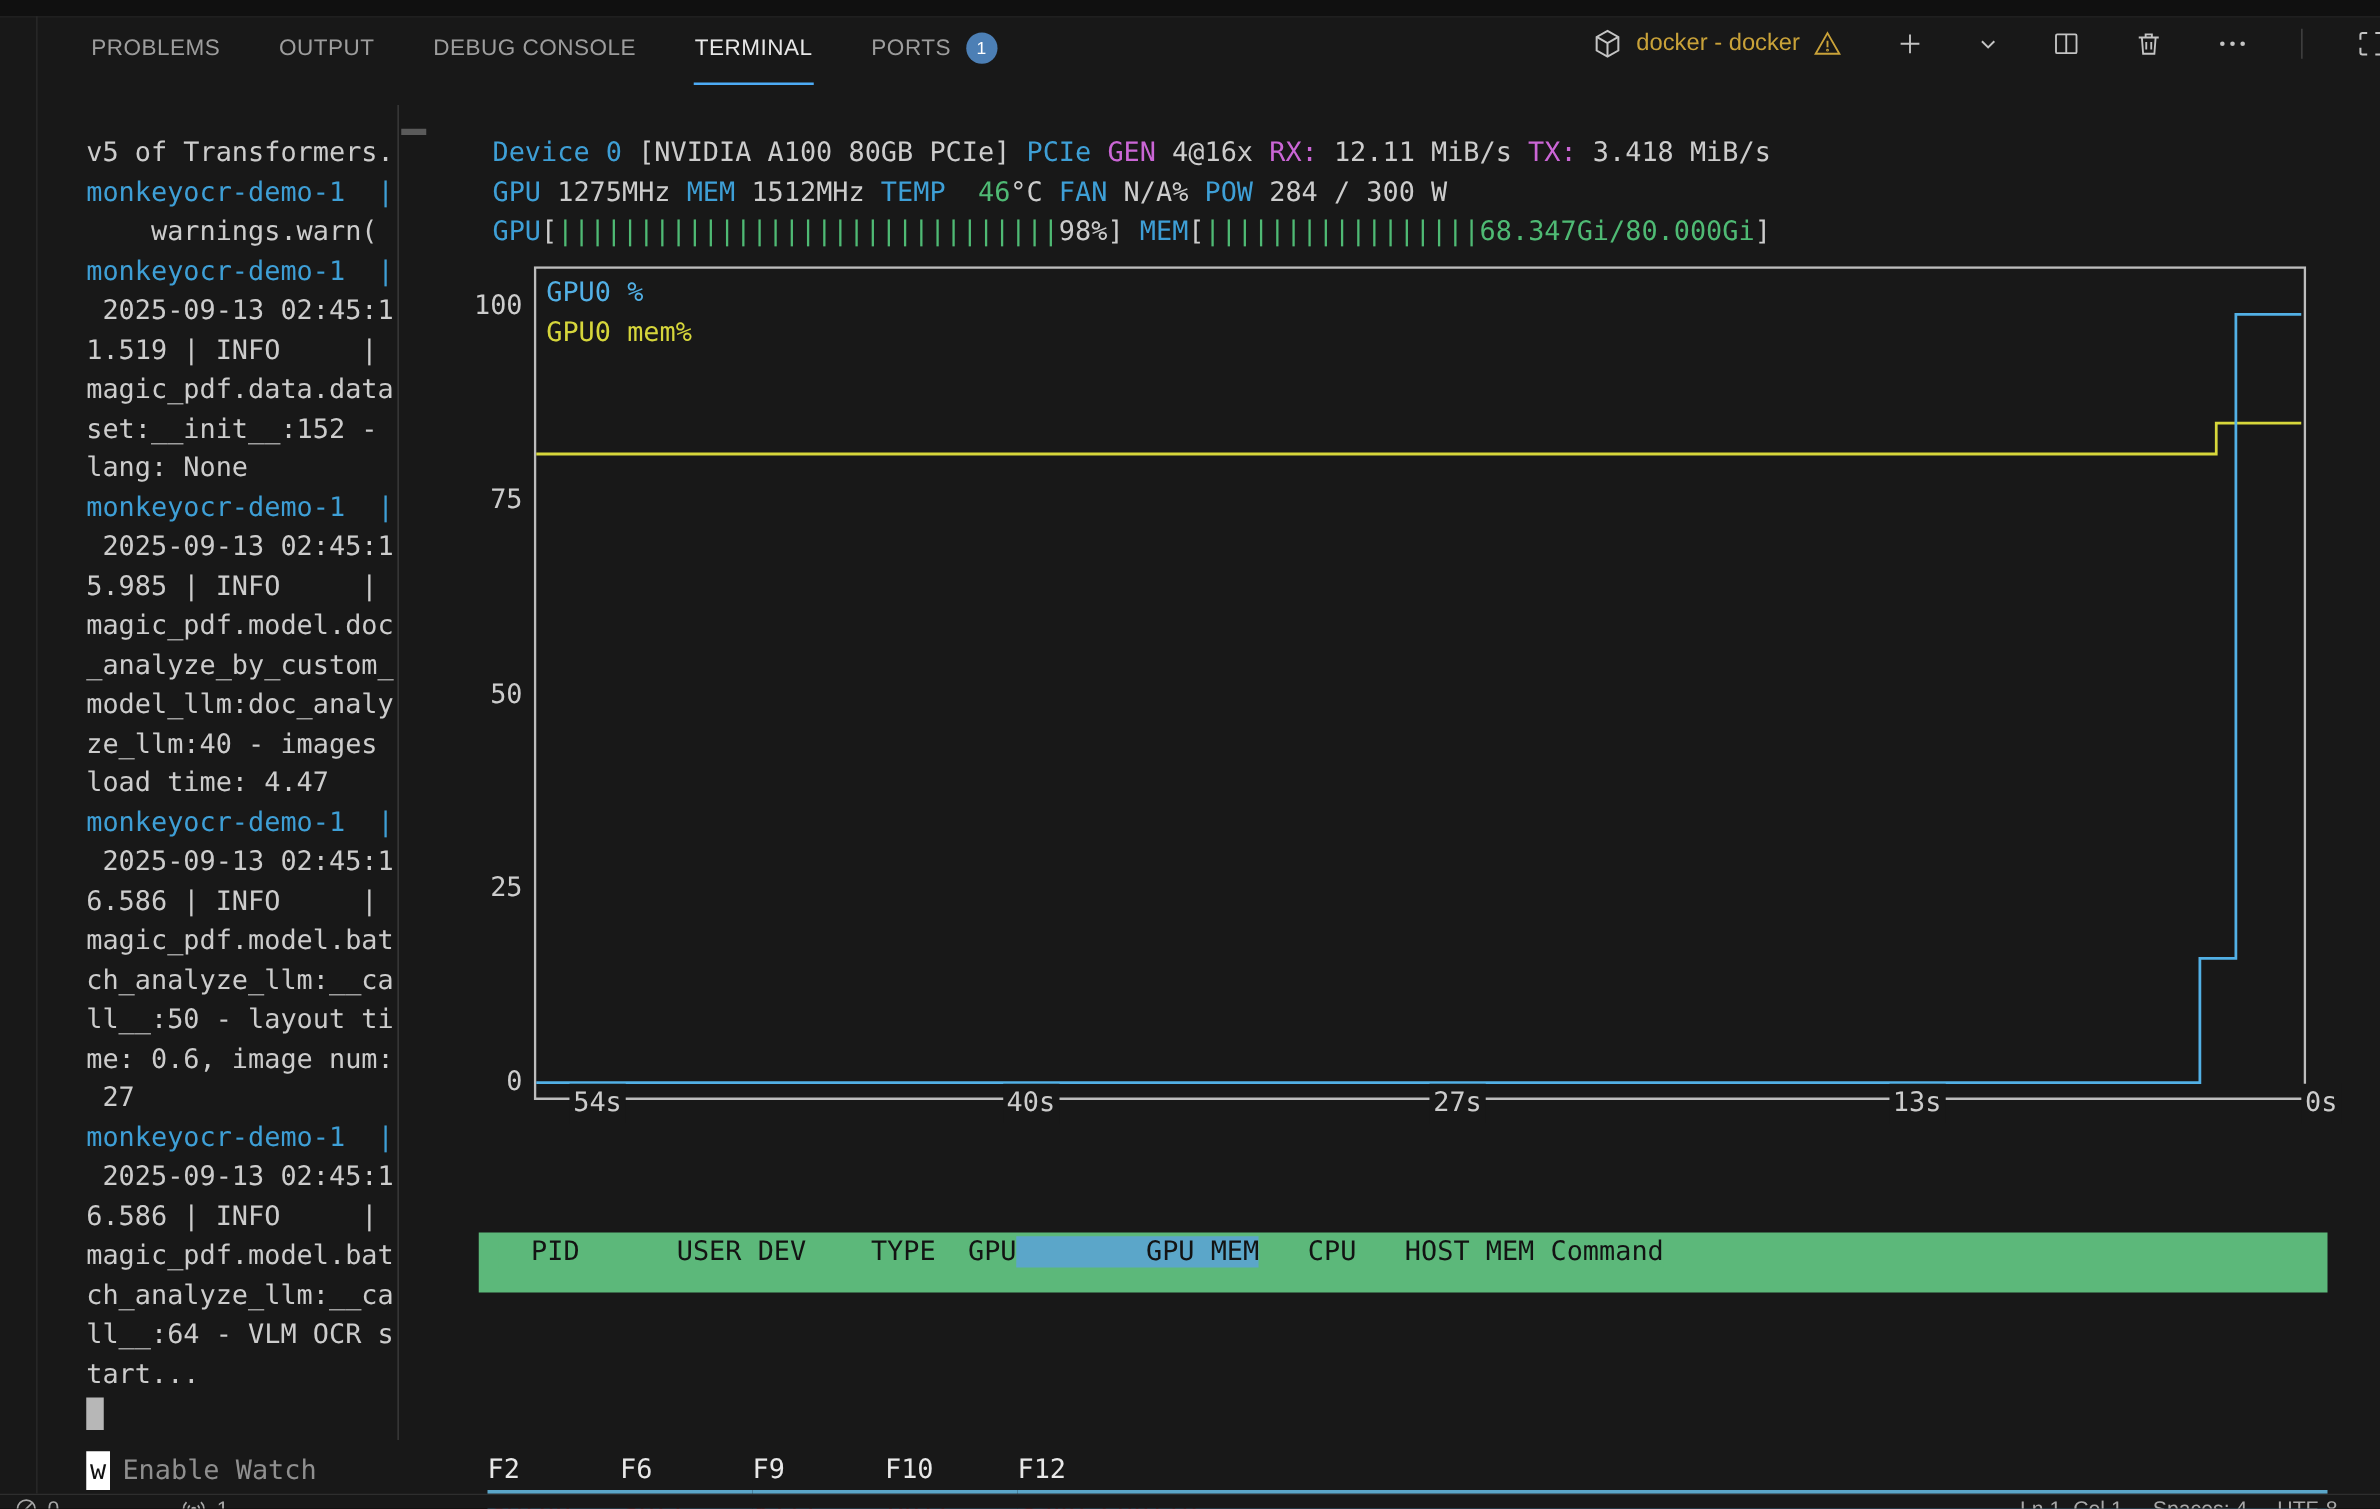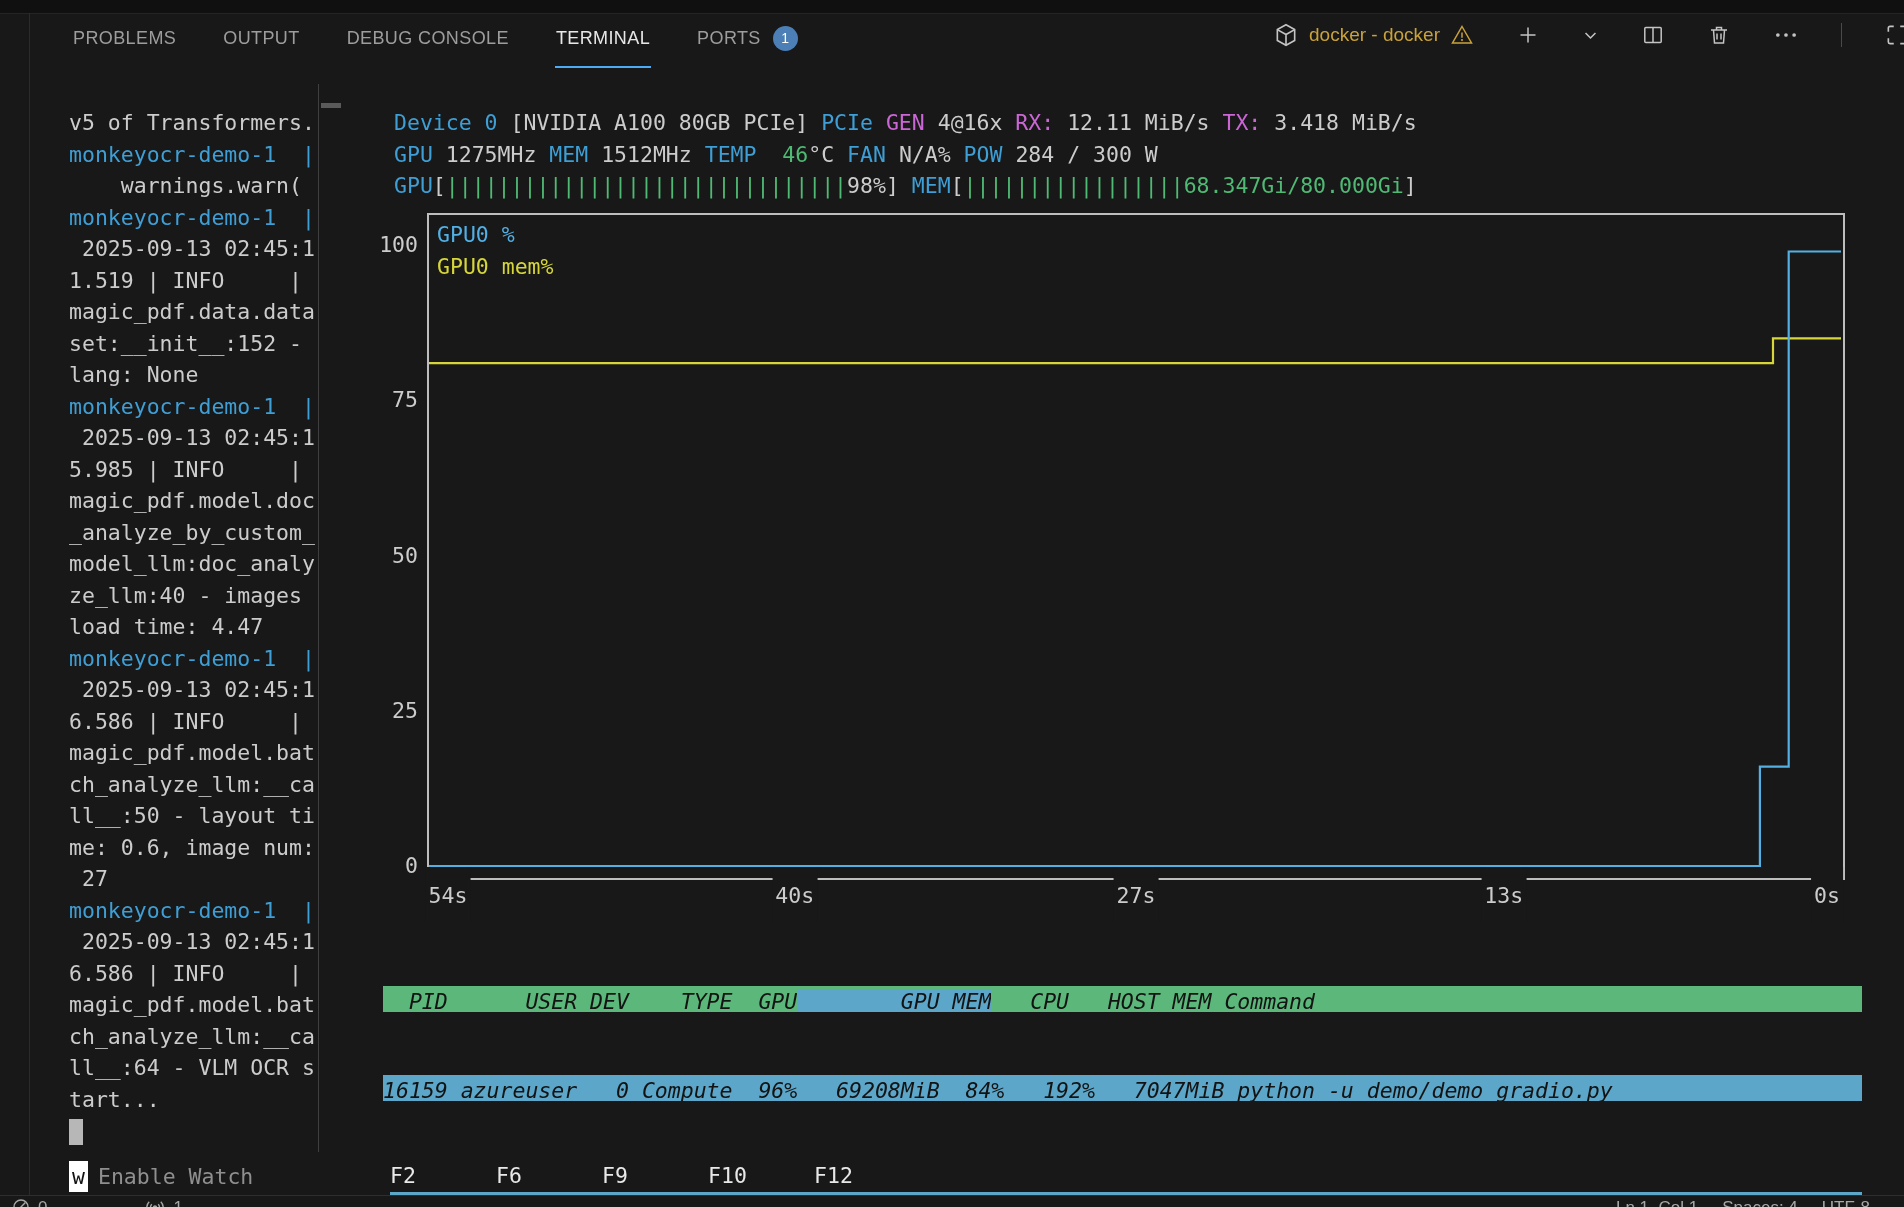--- a/index.html
+++ b/index.html
@@ -42,23 +42,23 @@
   .watch-row{position:absolute;left:69px;top:1160px;height:33px;display:flex;align-items:center;}
   .watch-key{background:#fff;color:#111;padding:0 3px;}
   .watch-label{color:#8f8f8f;margin-left:10px;}
 
   
   .nv-info{position:absolute;left:394px;top:107px;}
   .chart-wrap{position:absolute;left:427px;top:213px;width:1418px;height:766px;border-radius:32px;}
   .chart-wrap svg{position:absolute;left:0;top:0;}
   .legend{position:absolute;left:10px;}
   .ylabel{position:absolute;width:88px;left:330px;text-align:right;color:var(--fg);}
-  .xlabel{position:absolute;top:867px;transform:translateX(-50%);background:var(--panel-bg);padding:13px 3px;color:var(--fg);}
+  .xlabel{position:absolute;top:867px;transform:translateX(-50%);background:var(--panel-bg);padding:0 3px;color:var(--fg);margin-left:30px;}
   .proc-table{position:absolute;left:383px;top:923px;width:1479px;color:#131313;}
-  .proc-header,.proc-row{padding-left:0;height:26px;overflow:hidden;font-style:italic;}
+  .proc-header,.proc-row{padding-left:16px;height:48px;overflow:hidden;}
   .proc-header{background:var(--table-green);}
   .hdr-green{background:var(--table-green);} .hdr-blue{background:var(--table-blue);}
   .proc-row{background:var(--table-blue);}
   .fkeys{position:absolute;left:390px;top:1160px;right:42px;height:33px;display:flex;}
   .fkey-group{display:flex;flex-direction:column;}
   .fkey-group.last{flex:1;}
   .fkey-key{color:#e8e8e8;display:flex;align-items:center;}
   .fkey-chip{background:var(--table-blue);color:#7f1d1d;width:104px;display:flex;align-items:center;padding-left:2px;}
   .fkey-group.last .fkey-chip{flex:1;width:auto;}
 
@@ -163,21 +163,20 @@
       <div class="ylabel mono" style="top: 850px;">0</div>
       <div class="xlabel mono" style="left: 448px;">54s</div>
       <div class="xlabel mono" style="left: 794.687px;">40s</div>
       <div class="xlabel mono" style="left: 1136px;">27s</div>
       <div class="xlabel mono" style="left: 1503.69px;">13s</div>
       <div class="xlabel mono" style="left: 1827px;">0s</div>
     </div>
 
   <div class="proc-table mono">
     <div id="proc-header" class="proc-header"><span class="hdr-green">  PID      USER DEV    TYPE  GPU</span><span class="hdr-blue">        GPU MEM</span><span class="hdr-green">   CPU   HOST MEM Command</span></div>
-    <div id="proc-row" class="proc-row">16159 azureuser   0 Compute  96%   69208MiB  84%   192%   7047MiB python -u demo/demo_gradio.py</div>
   </div>
 
   <div id="fkeys" class="fkeys mono"><span class="fkey-group"><span class="fkey-key">F2</span><span class="fkey-chip">Setup</span></span><span class="fkey-group"><span class="fkey-key">F6</span><span class="fkey-chip">Sort</span></span><span class="fkey-group"><span class="fkey-key">F9</span><span class="fkey-chip">Kill</span></span><span class="fkey-group"><span class="fkey-key">F10</span><span class="fkey-chip">Quit</span></span><span class="fkey-group last"><span class="fkey-key">F12</span><span class="fkey-chip">Save Config</span></span></div>
 
   <div class="statusbar">
     <div class="sb-left">
       <div class="sb-group">
         <svg width="18" height="18" viewBox="0 0 18 18">
           <circle cx="9" cy="9" r="7"></circle>
             <path d="M4.6 13.4 13.4 4.6"></path>

